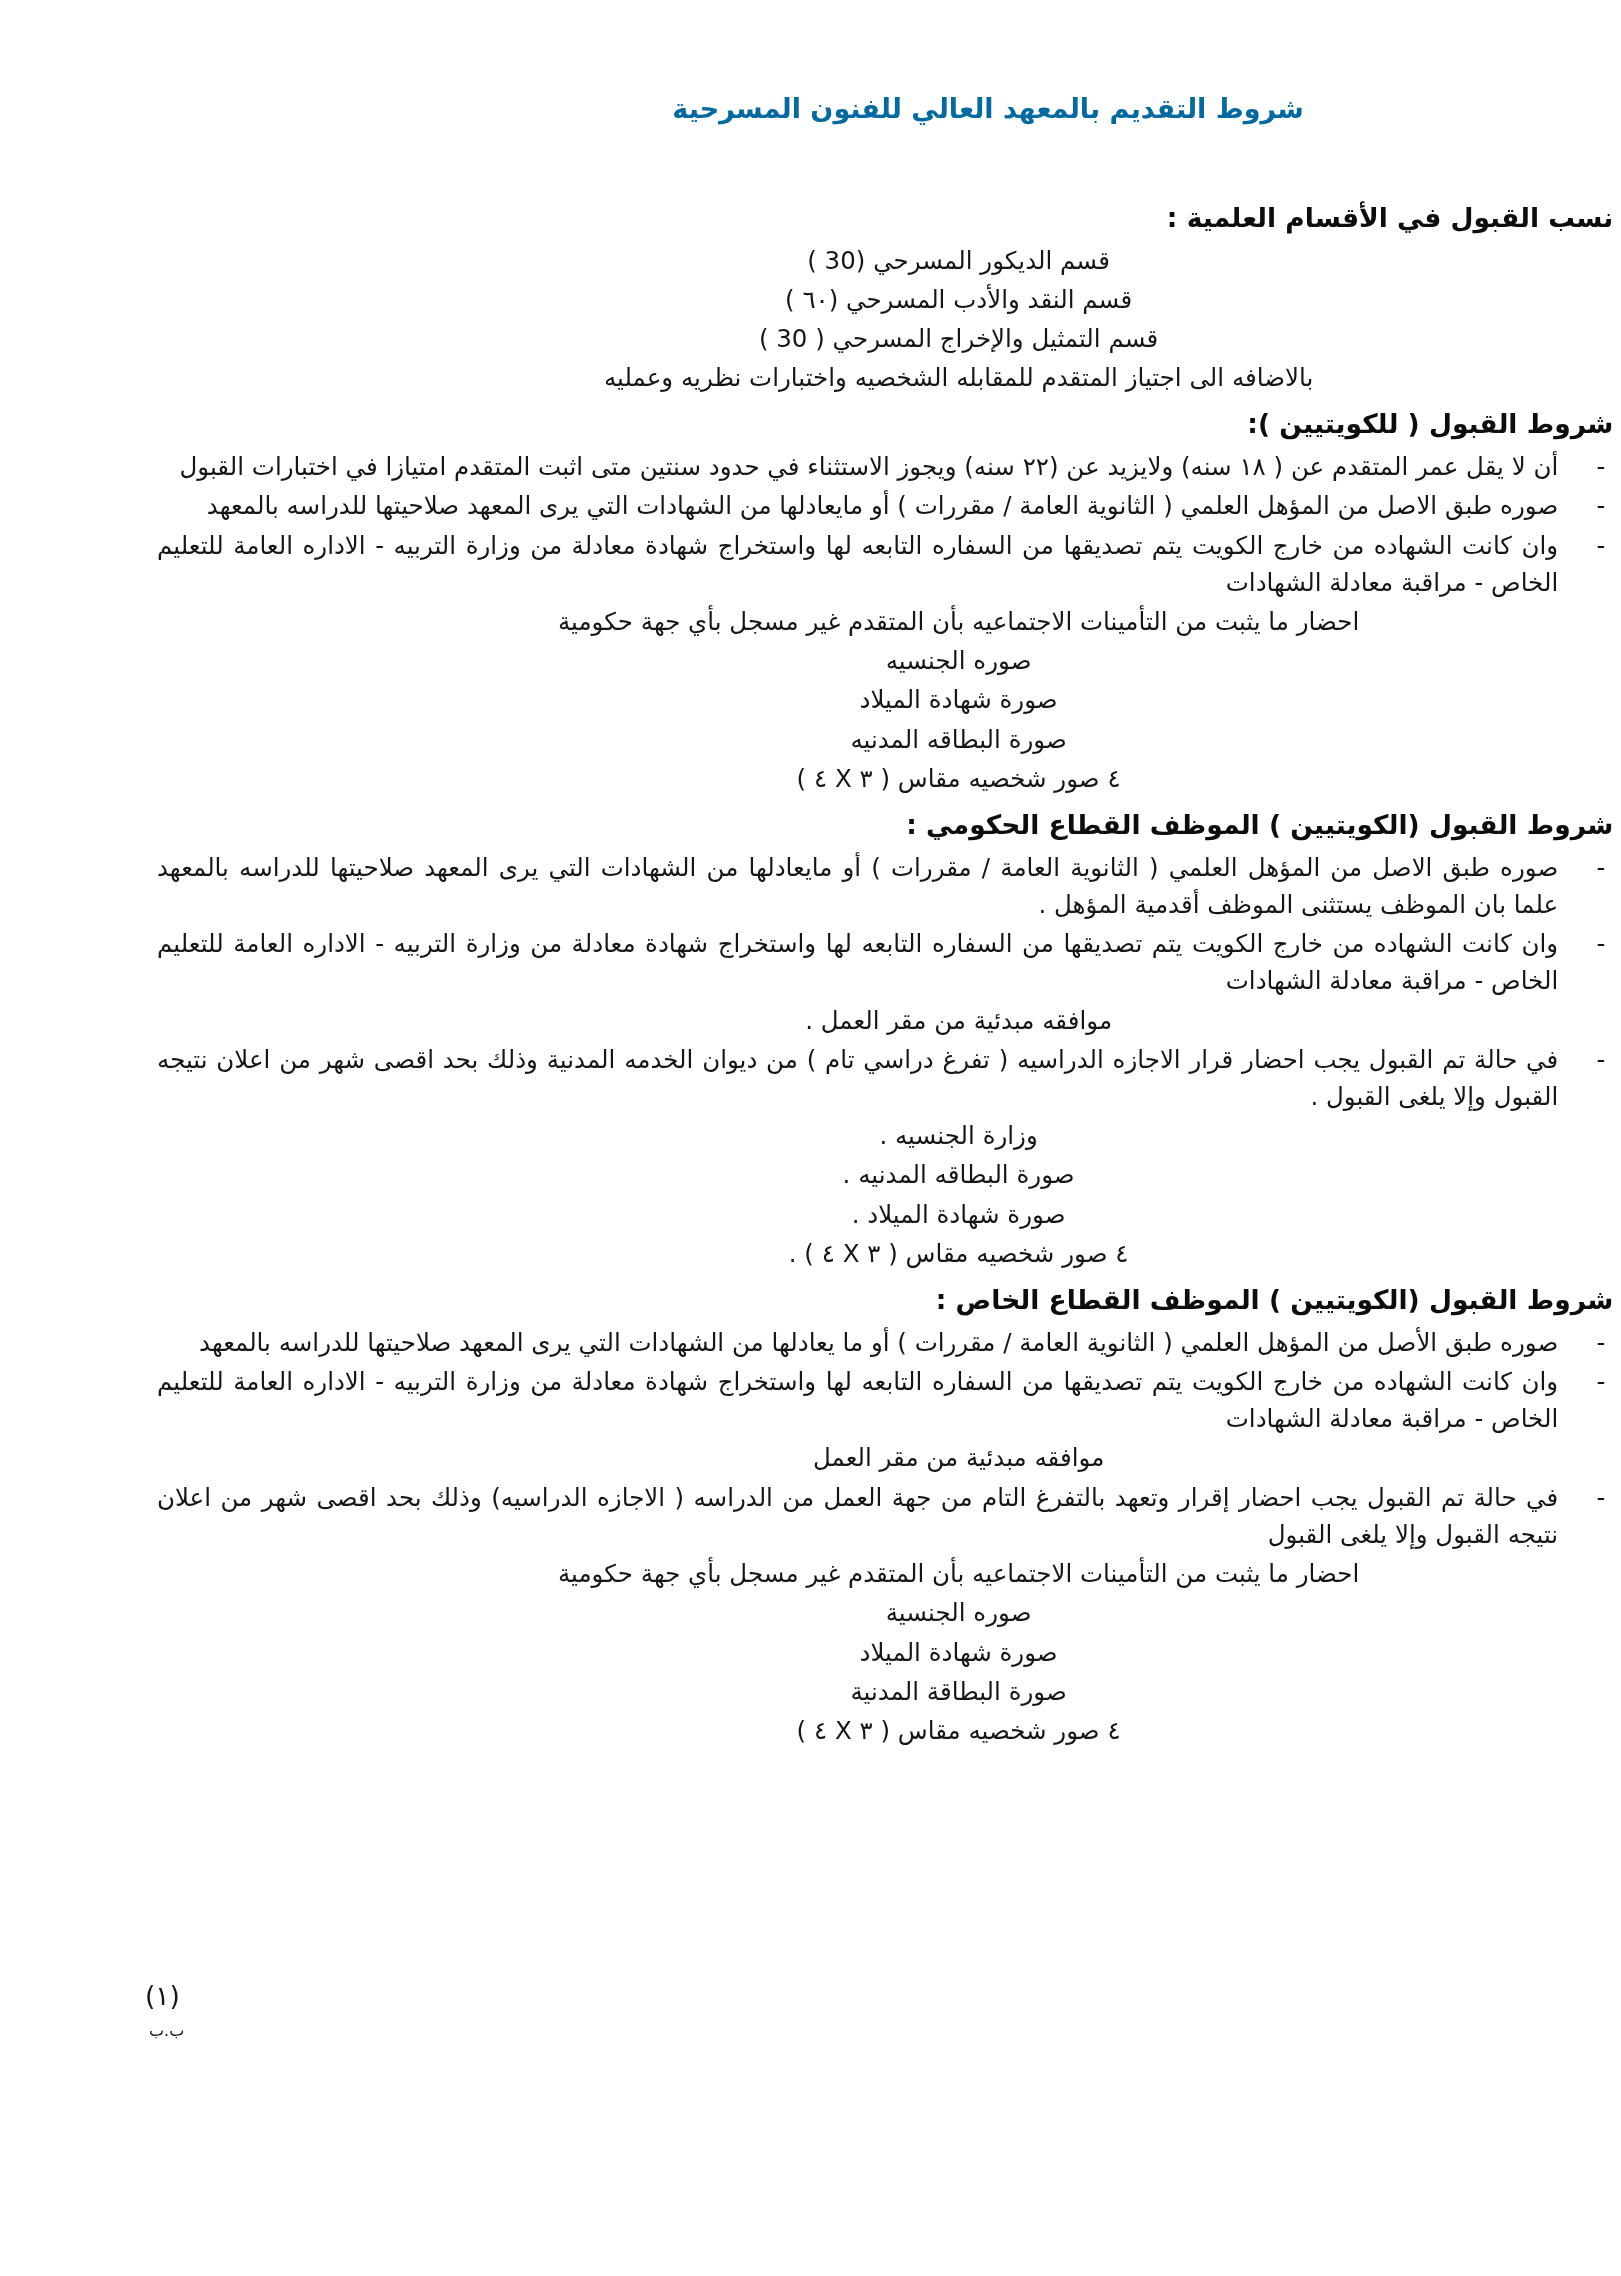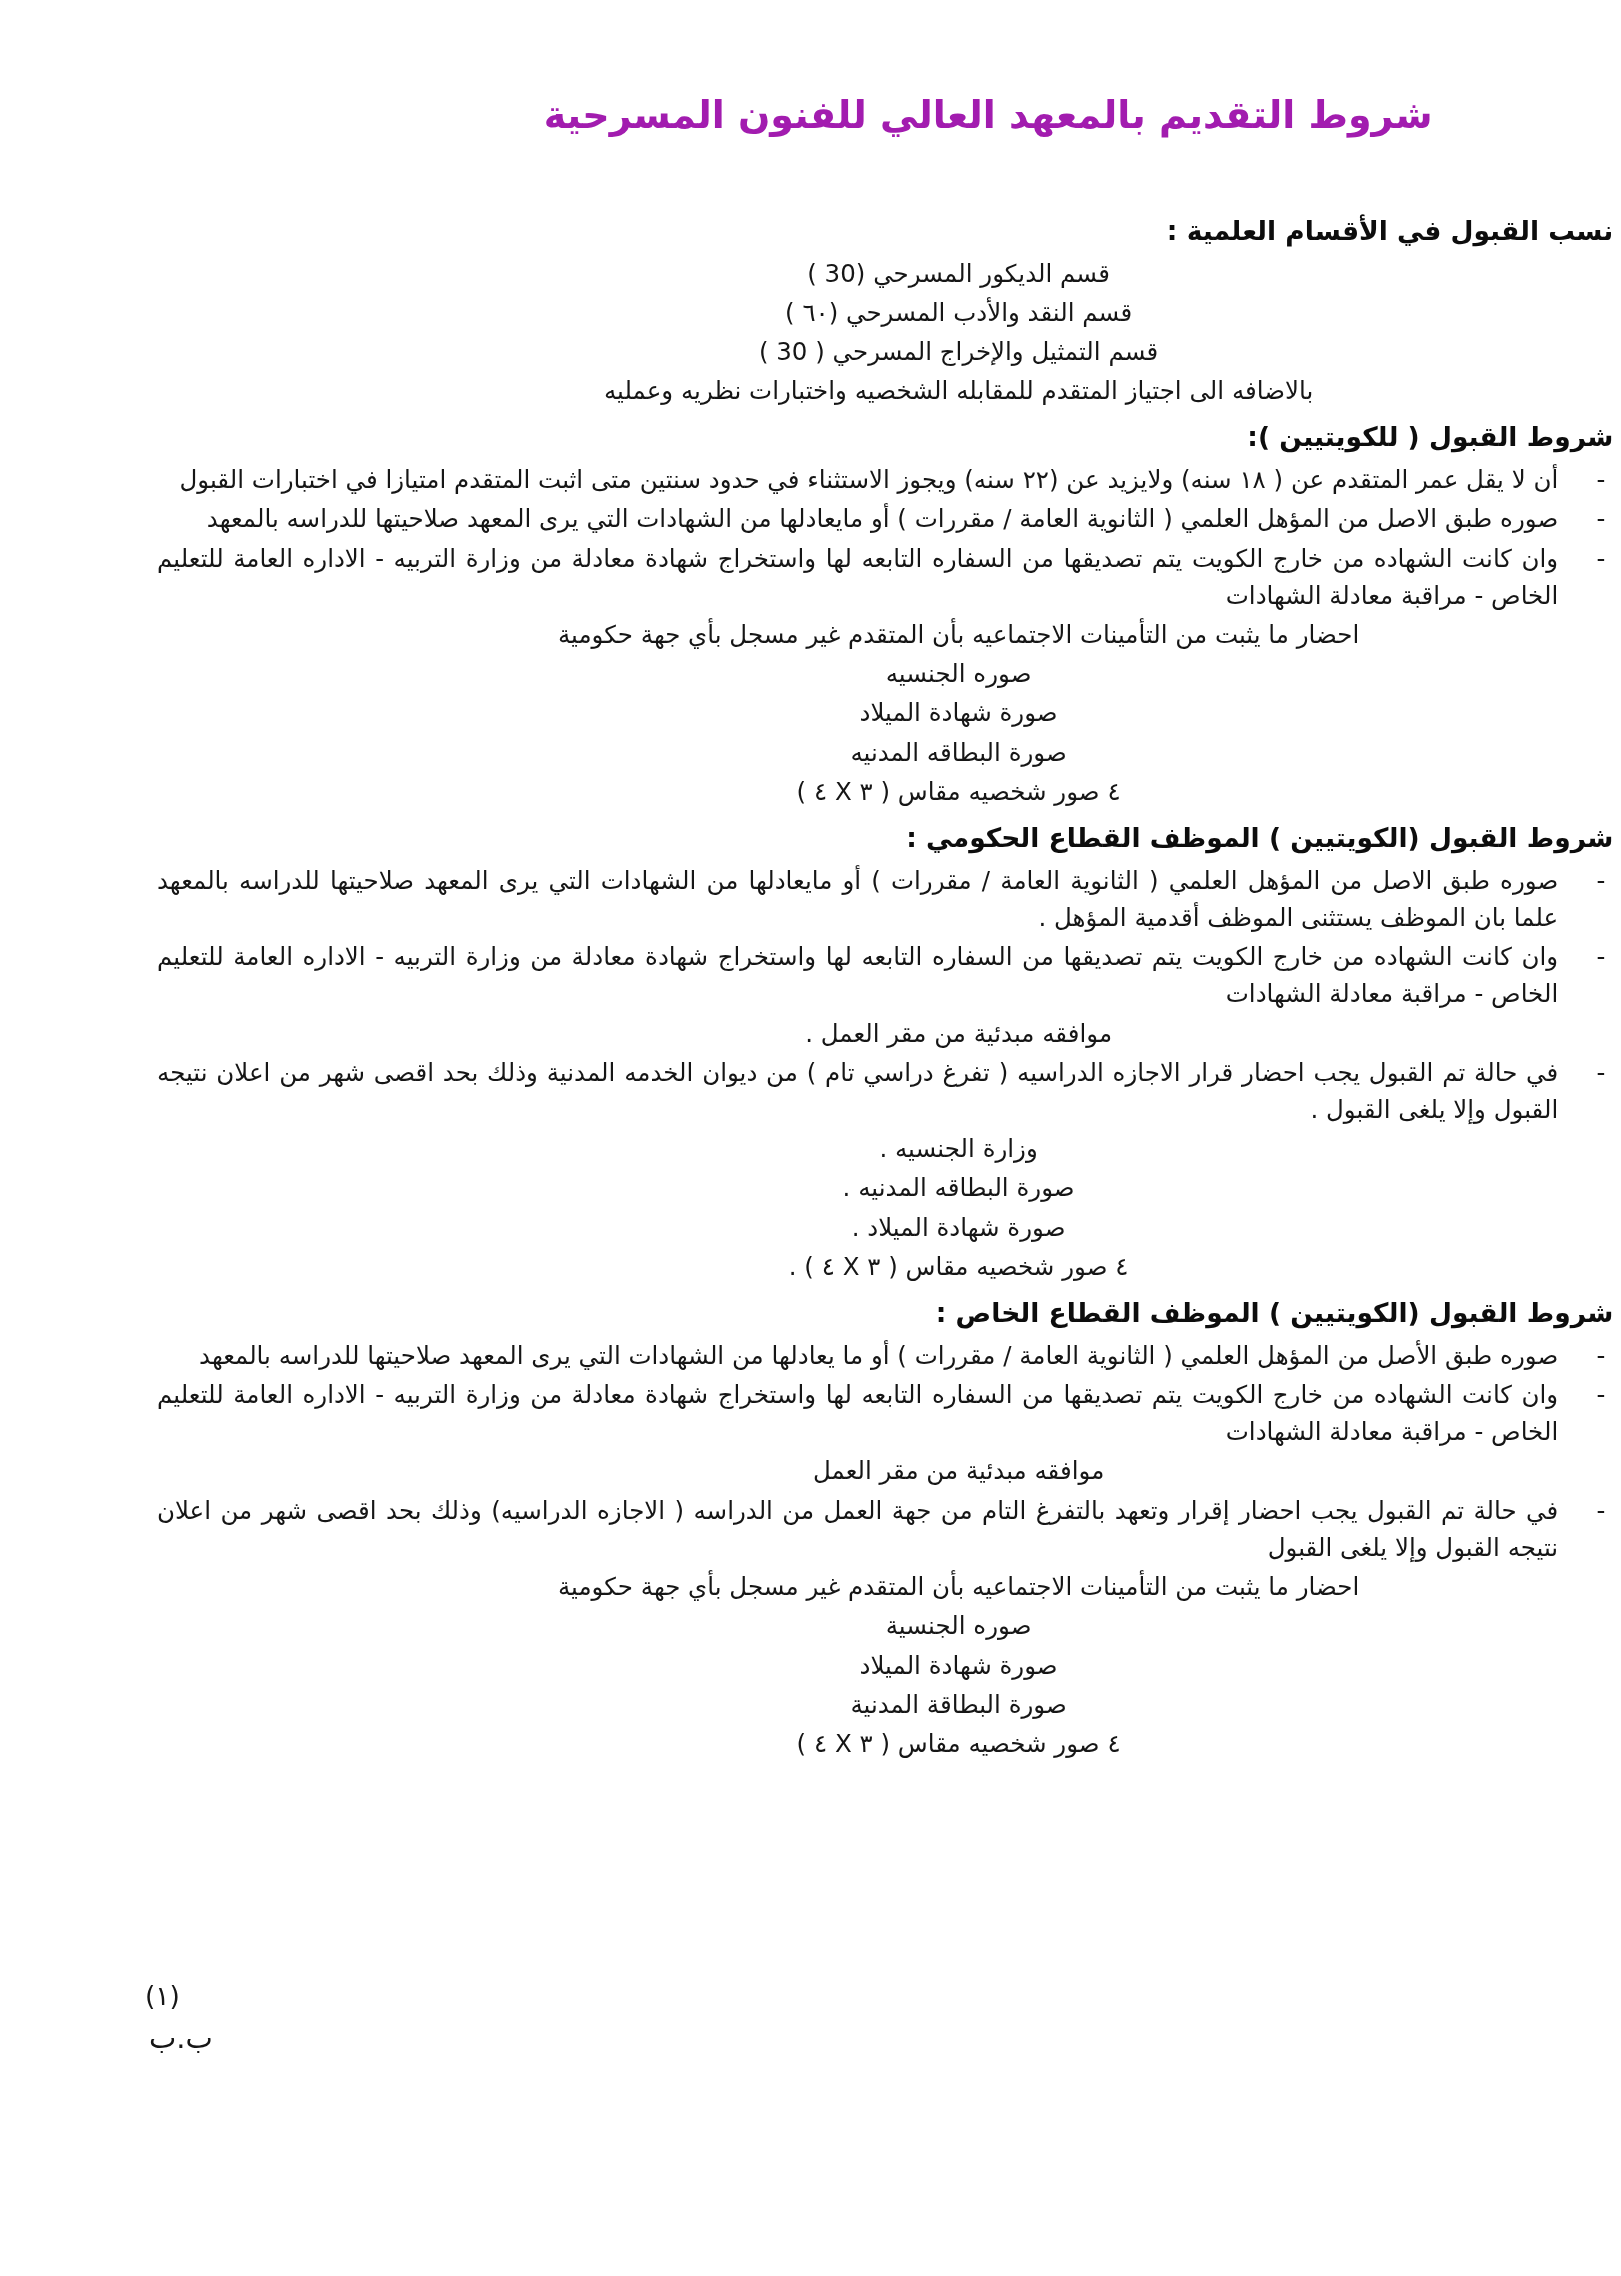--- a/index.html
+++ b/index.html
@@ -19,26 +19,26 @@
     direction: rtl;
   }
   .doc-body {
     position: absolute;
     top: 93px;
     right: 7.8px;
     left: 157px;
   }
   .doc-title {
     text-align: center;
-    font-size: 38px;
+    font-size: 27px;
     font-weight: bold;
     letter-spacing: 0px;
     margin: 0 0 76px 0;
     padding-left: 206px;
-    color: #a21caf;
+    color: #0369a1;
   }
   .section-heading {
     font-size: 26.5px;
     font-weight: bold;
     text-align: right;
     margin: 0 0 5.9px 0;
     padding: 0;
     color: #0d0d0d;
     line-height: 1.35;
   }
@@ -87,21 +87,21 @@
     top: 1980px;
     font-size: 26.5px;
     color: #161616;
     text-align: left;
     direction: rtl;
   }
   .initials {
     position: absolute;
     left: 149px;
     top: 2021px;
-    font-size: 29px;
+    font-size: 16px;
     color: #161616;
     text-align: left;
   }
 </style>
 </head>
 <body>
 
 <div class="page">
 
   <div class="doc-body">

